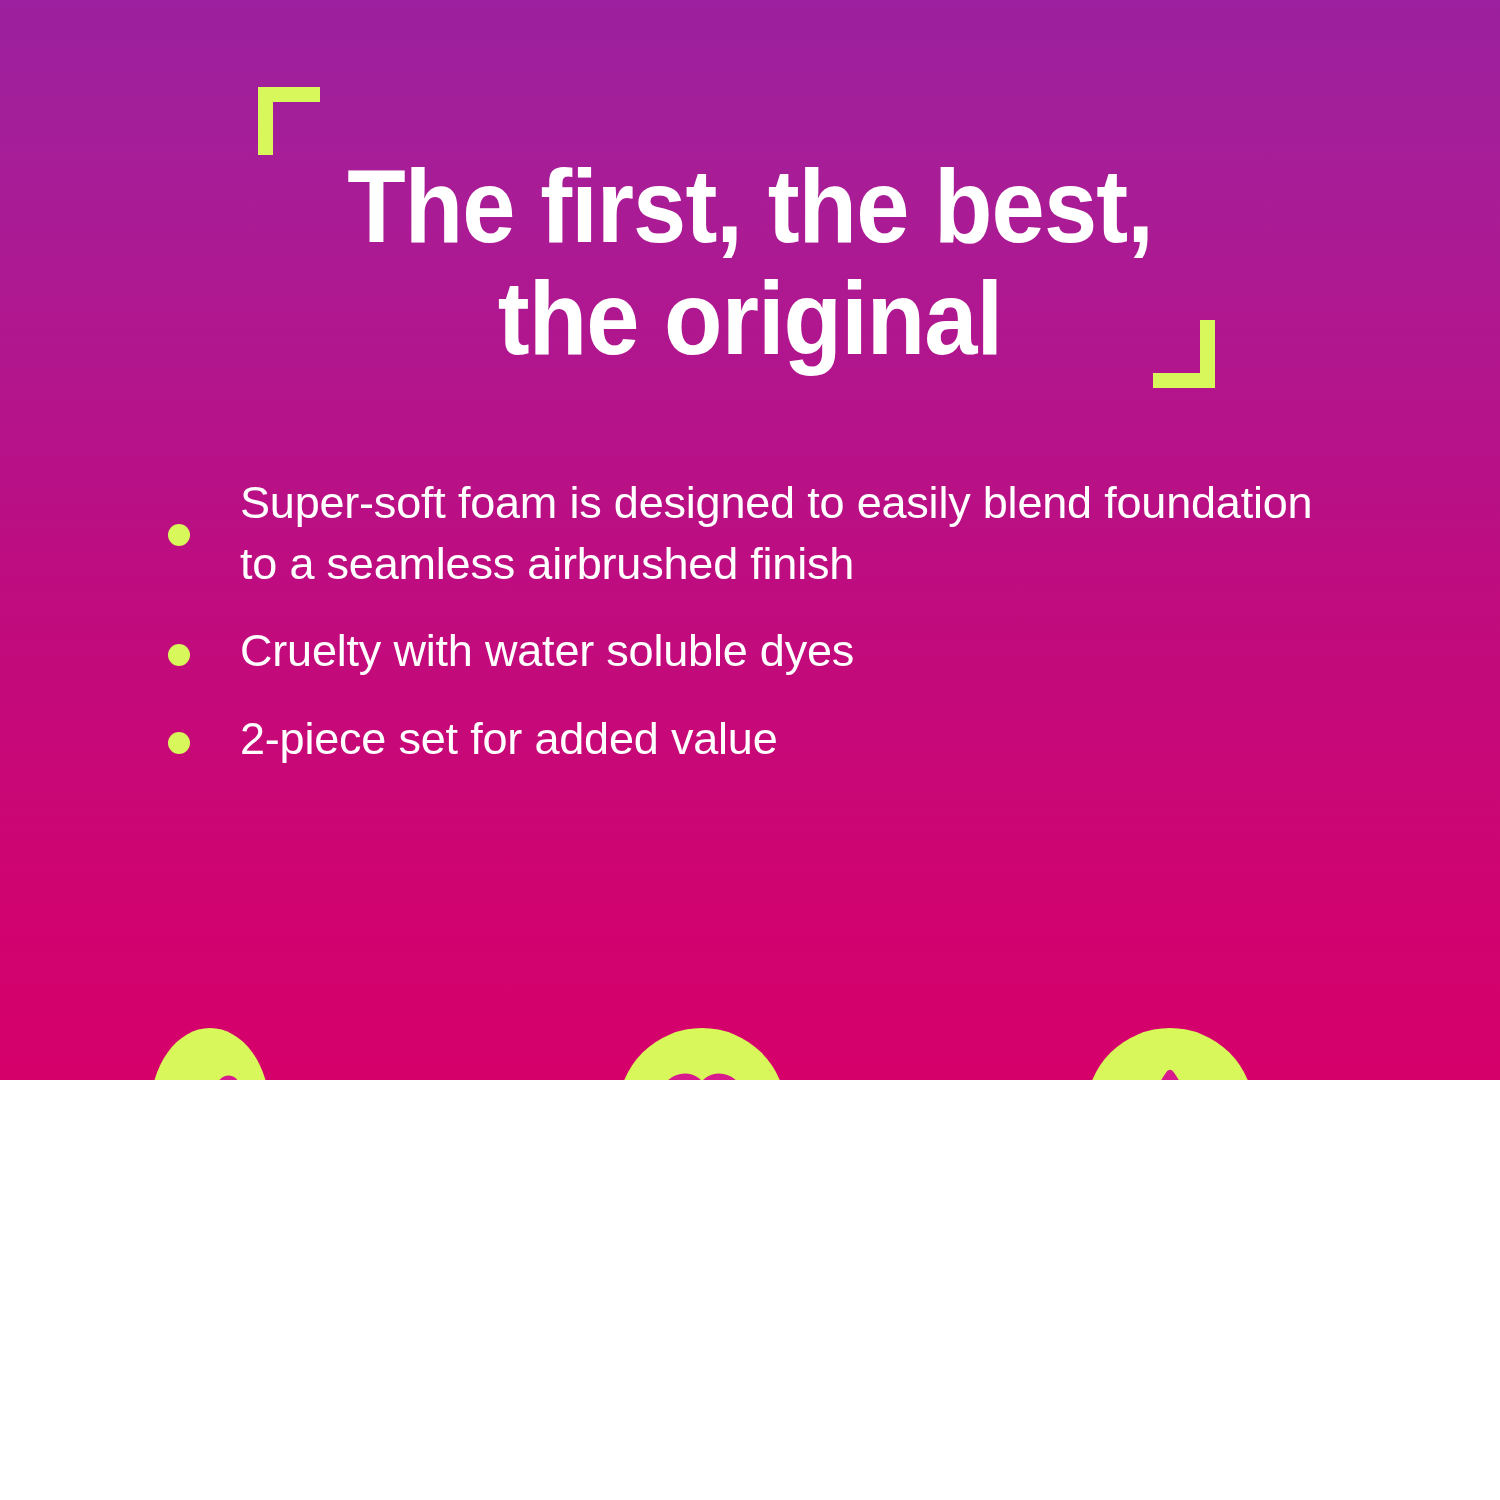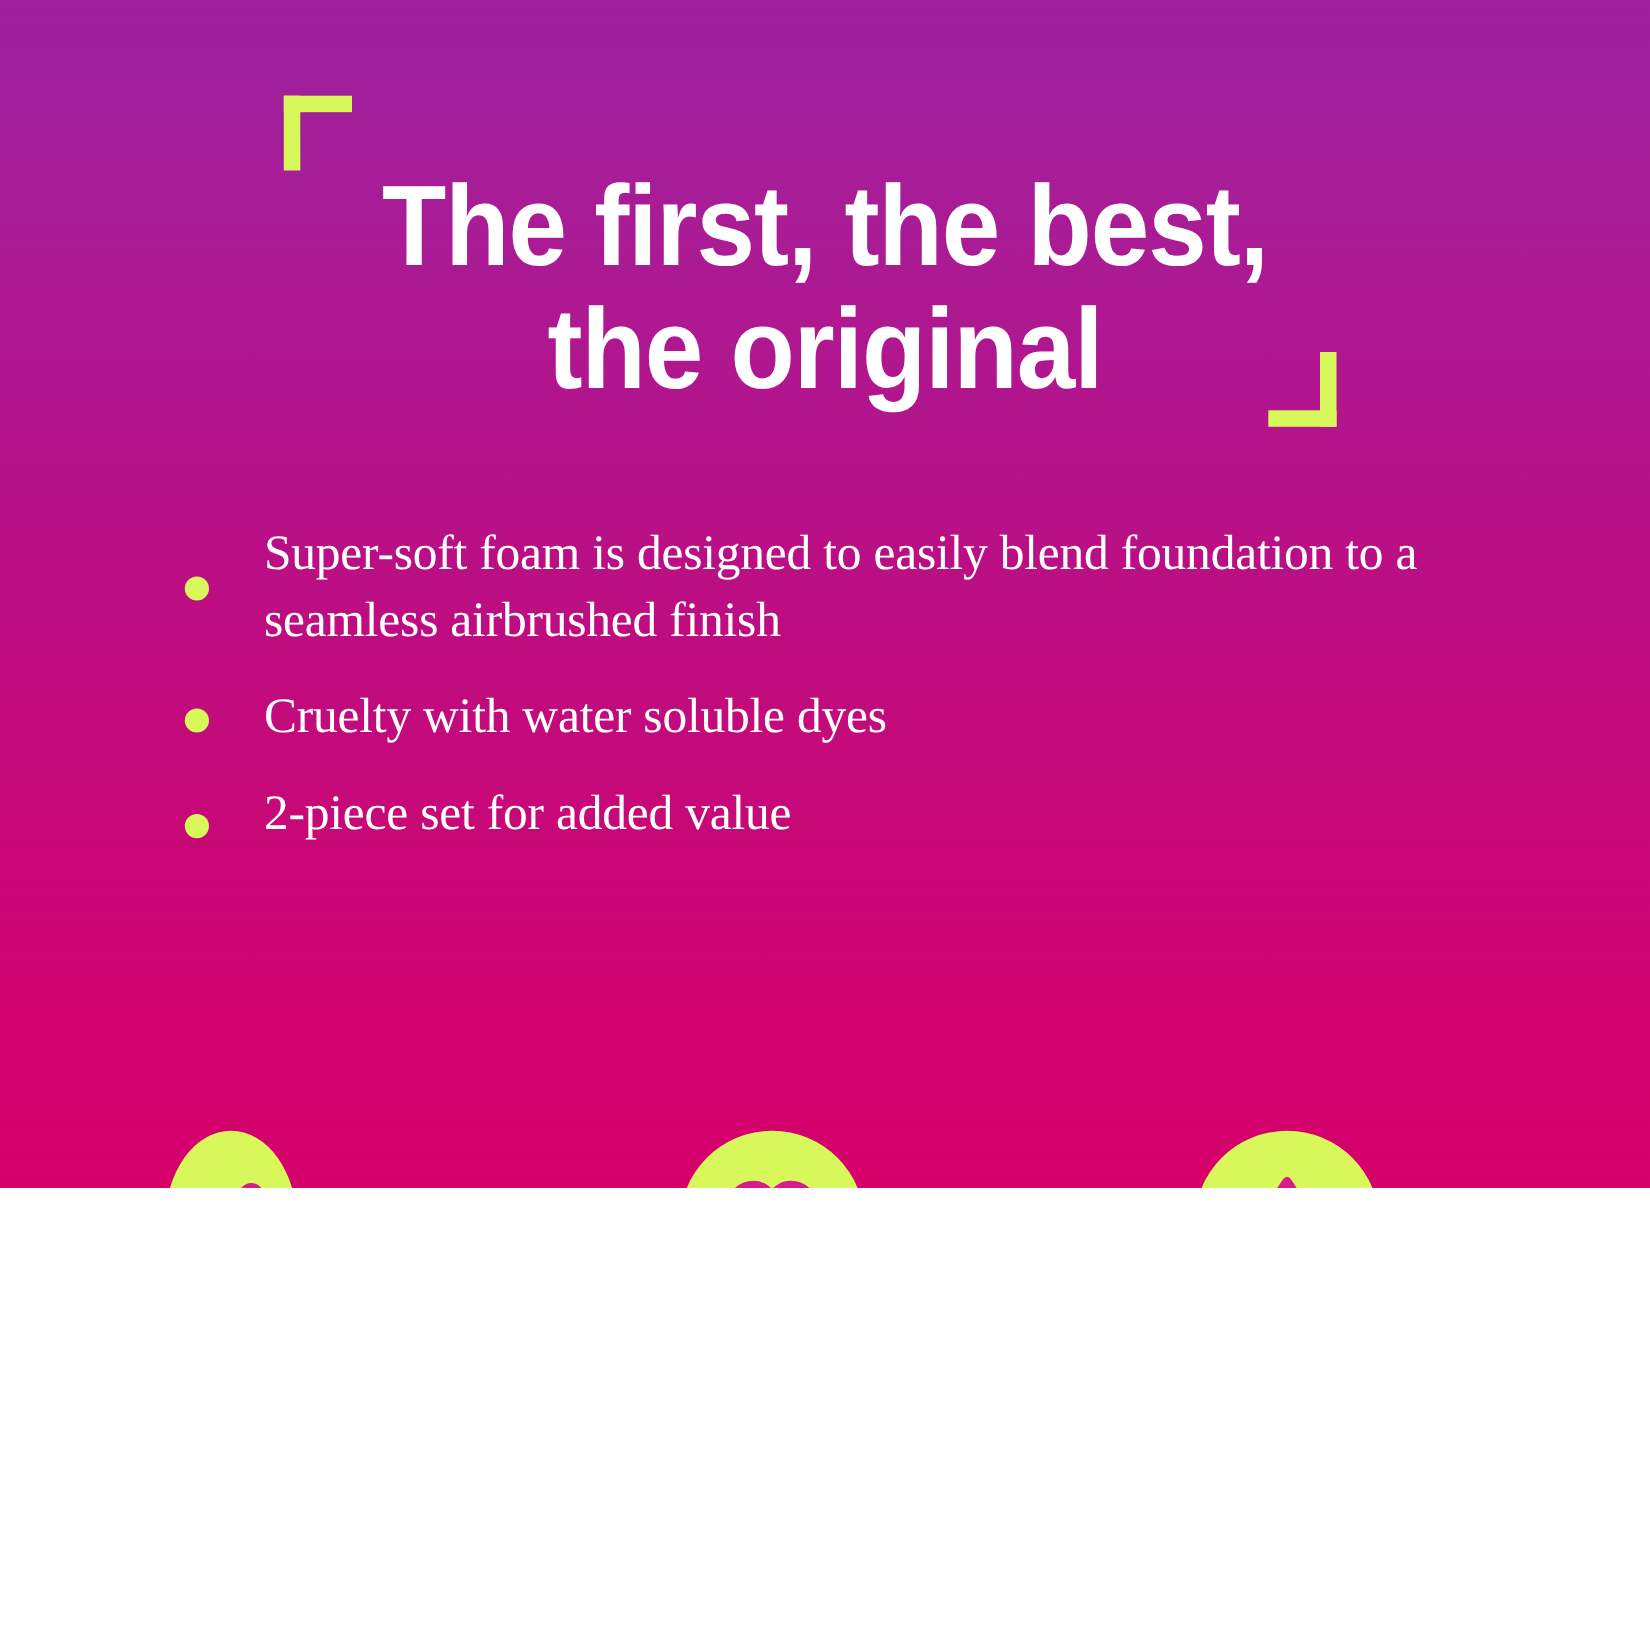--- a/index.html
+++ b/index.html
@@ -65,23 +65,22 @@
     position:absolute;
     left:168px; top:472px;
     width:1180px;
   }
   .bullet-row {
     position:relative;
     display:flex;
     align-items:flex-start;
     margin-bottom:26px;
     min-height:62px;
-    font-family:Liberation Serif, serif;
-  }
-  .bullet-row:last-child { margin-bottom:0;align-items:center; }
+  }
+  .bullet-row:last-child { margin-bottom:0; }
   .bullet-dot {
     flex:0 0 auto;
     width:22px; height:22px;
     border-radius:50%;
     background:#d8f75a;
     margin-top:24px;
   }
   .bullet-row.two-line .bullet-dot { margin-top:52px; }
   .bullet-text {
     flex:1 1 auto;

